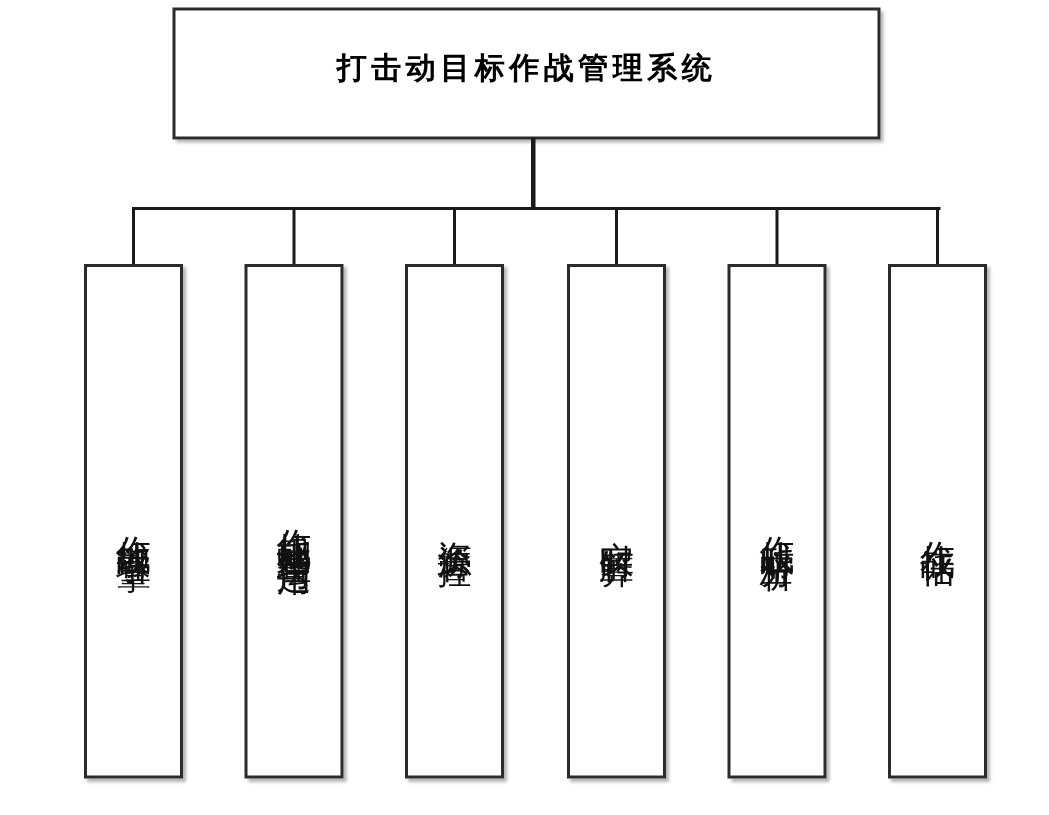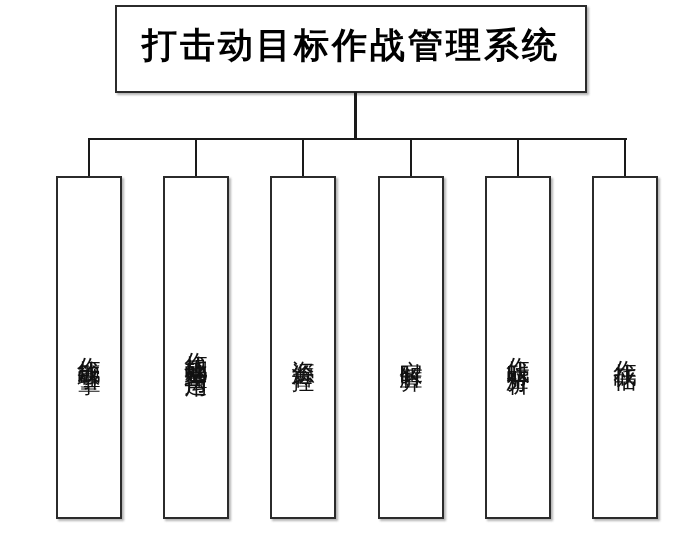--- a/index.html
+++ b/index.html
@@ -25,21 +25,21 @@
     align-items: center;
     justify-content: center;
   }
   .root-node {
     left: 115px;
     top: 5px;
     width: 472px;
     height: 88px;
   }
   .root-label {
-    font-size: 35px;
+    font-size: 20px;
     font-weight: bold;
     color: #000000;
     letter-spacing: 3px;
     white-space: nowrap;
     transform: translateY(-4px);
   }
   .child-node {
     top: 176px;
     width: 66px;
     height: 343px;

